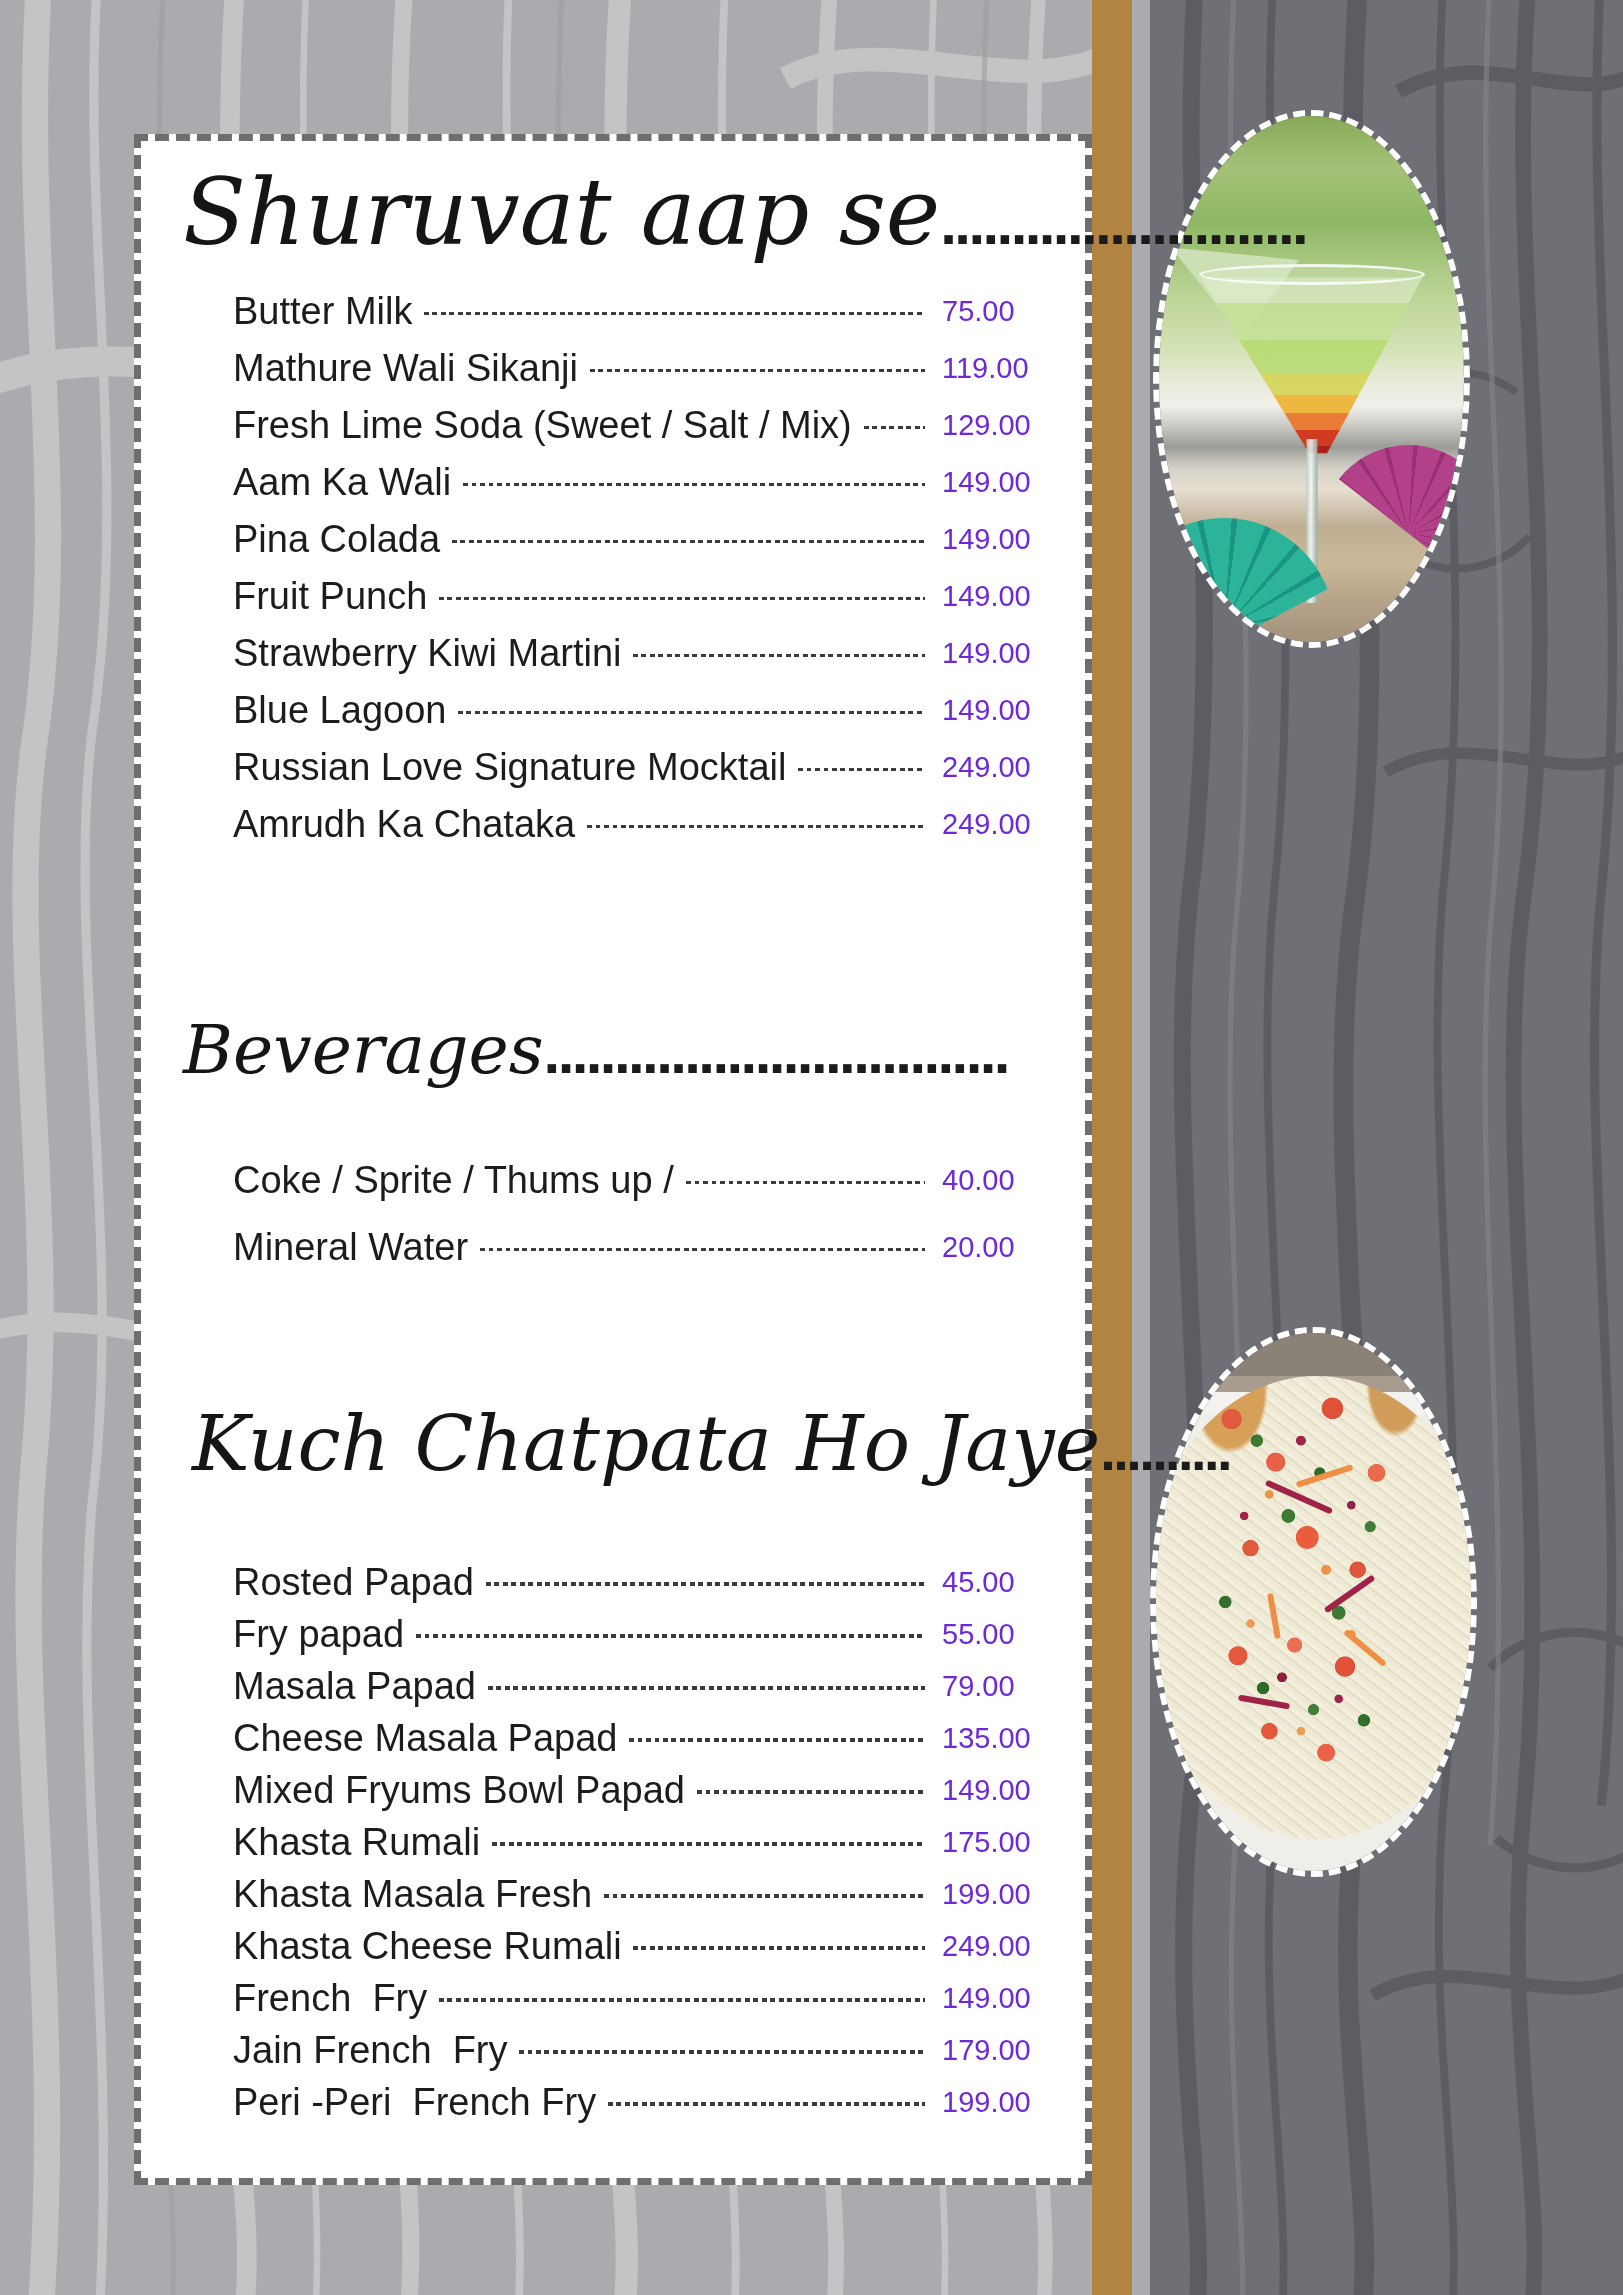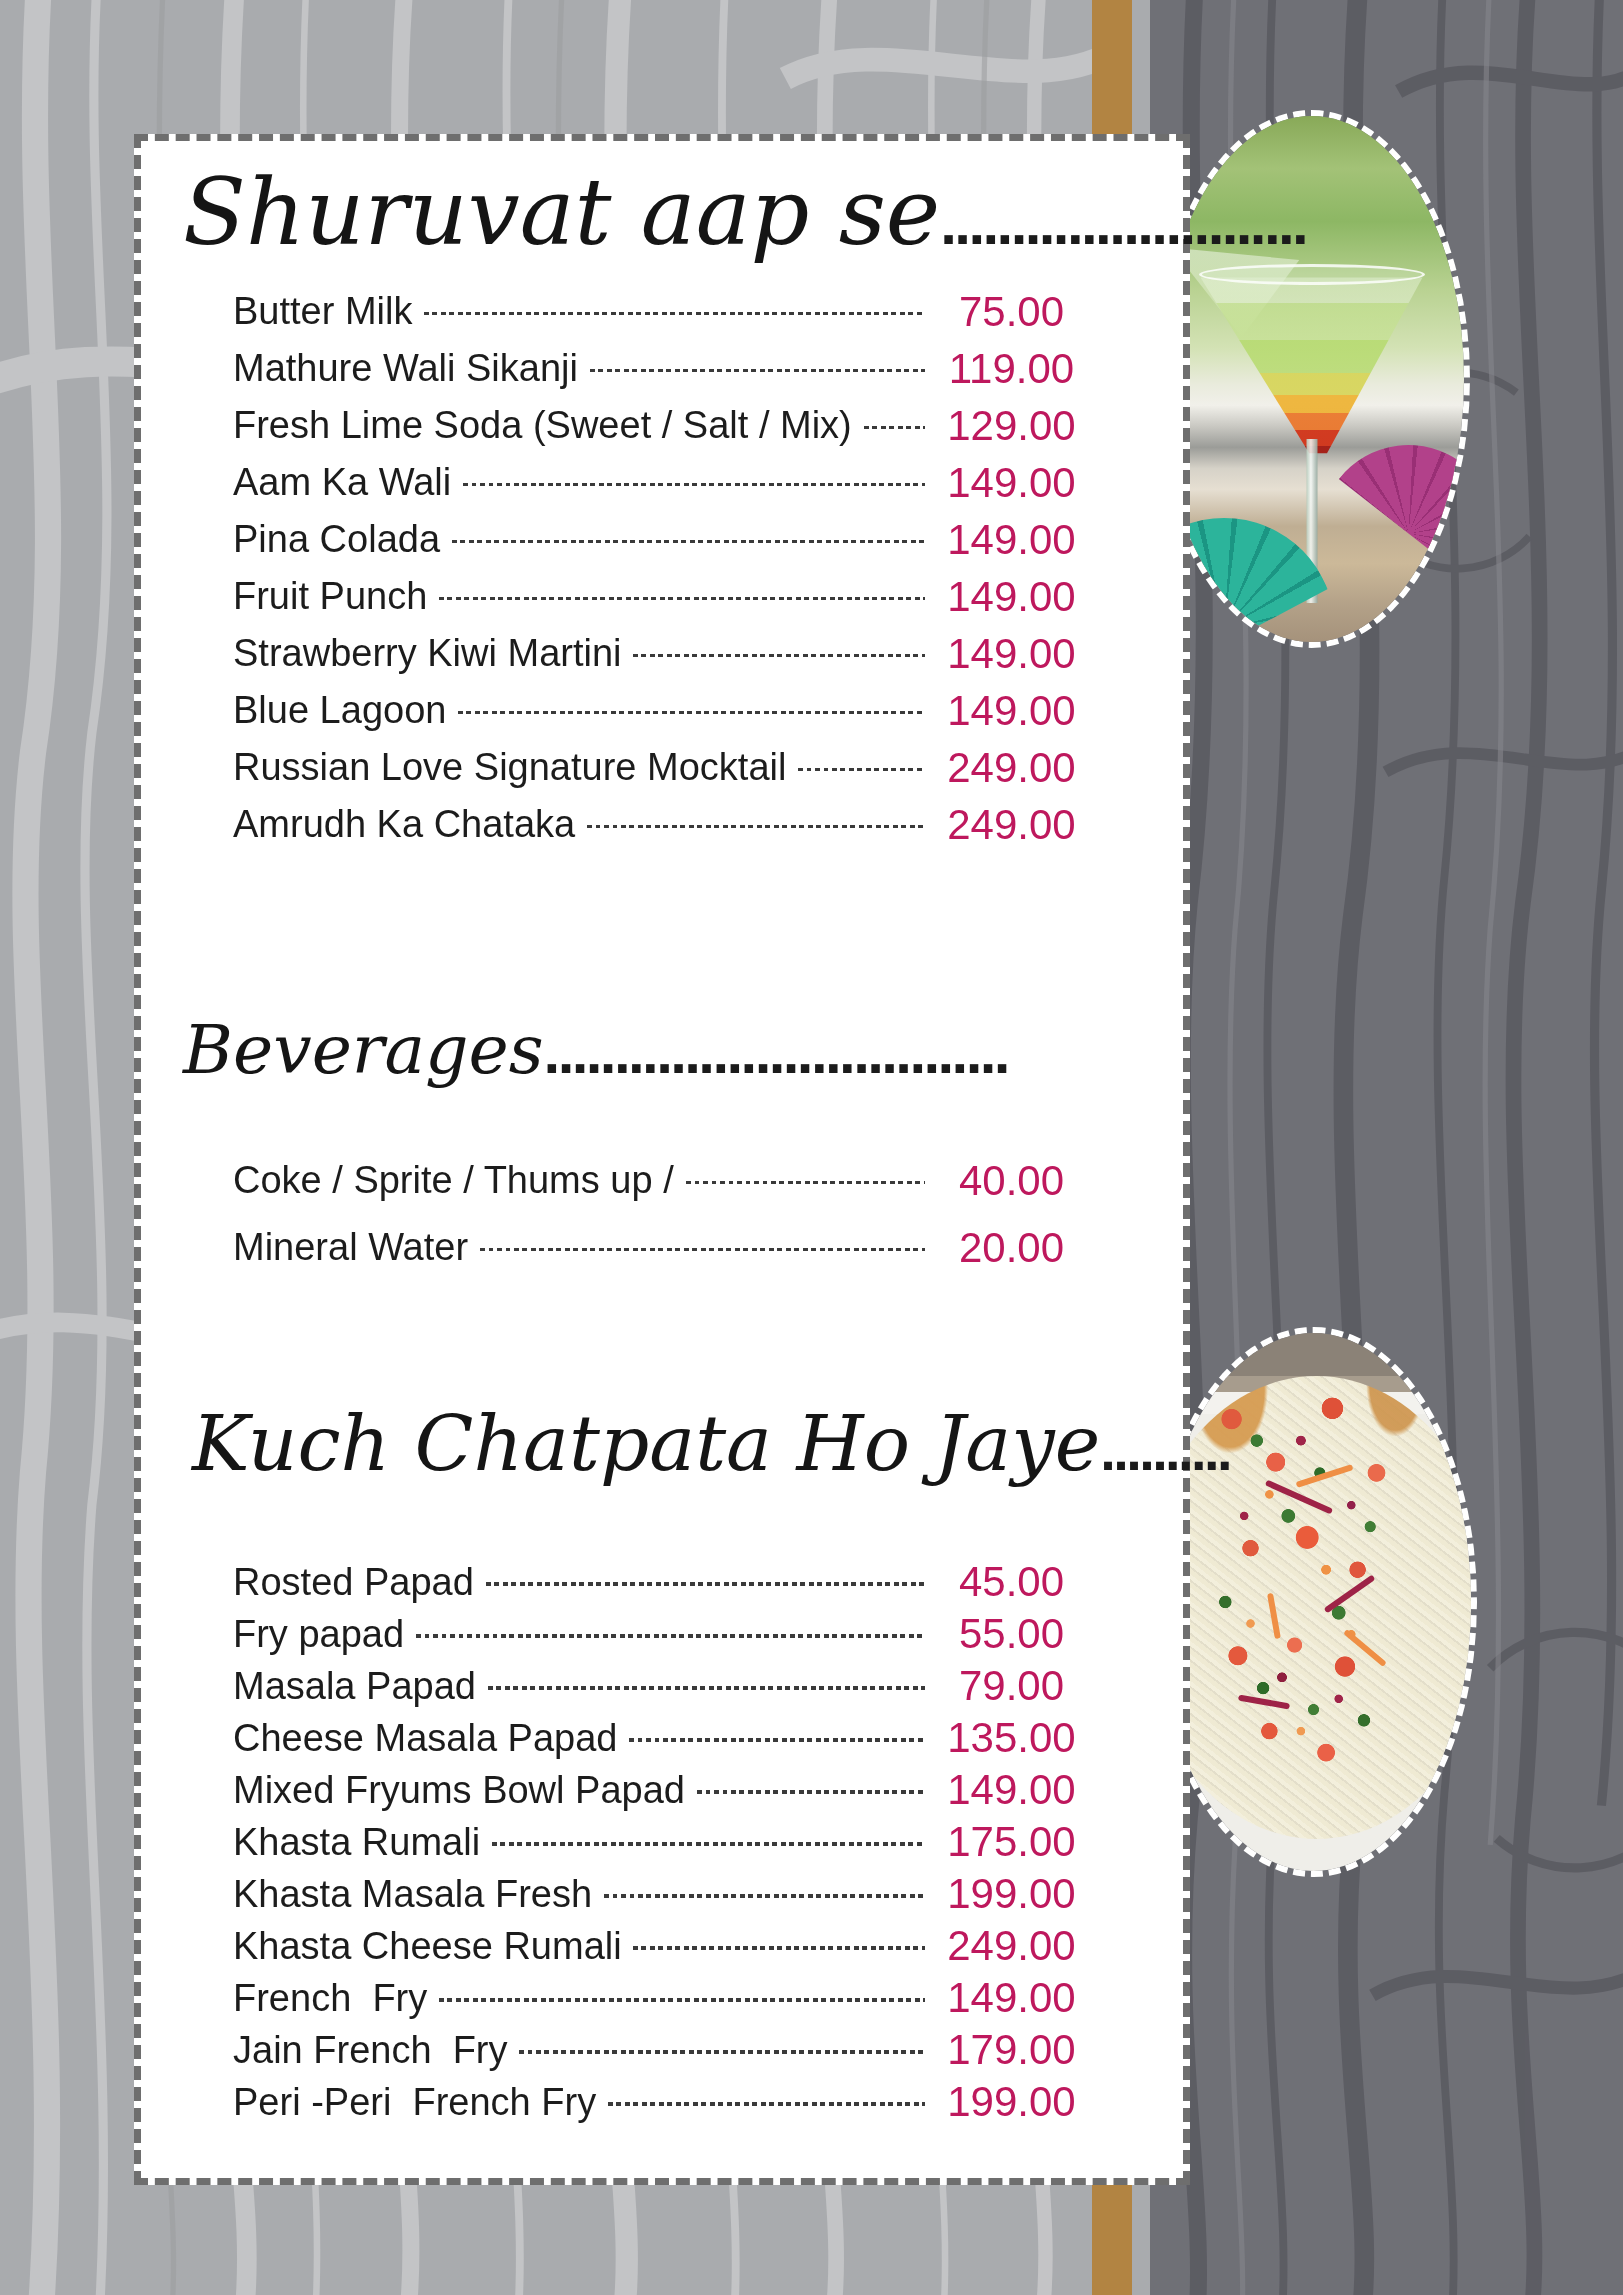--- a/index.html
+++ b/index.html
@@ -6,38 +6,38 @@
   #page{position:relative;width:1623px;height:2295px;overflow:hidden;
         background:#a9abae;font-family:"Liberation Sans",sans-serif;}
   svg.texture{position:absolute;top:0;left:0;pointer-events:none;}
 
   
   #rightcol{position:absolute;left:1150px;top:0;width:473px;height:2295px;background:#6f7076;overflow:hidden;}
   
   #goldstripe{position:absolute;left:1092px;top:0;width:40px;height:2295px;}
 
   
-  #panel{position:absolute;left:134px;top:134px;width:1056px;height:2051px;
+  #panel{position:absolute;left:134px;top:134px;width:958px;height:2051px;
          box-sizing:border-box;background:#ffffff;border:7.2px dashed #6e6e6e;}
 
   .heading{position:absolute;left:42px;white-space:nowrap;color:#151515;}
   .heading .script{font-family:"DejaVu Serif",serif;font-style:italic;font-weight:400;}
   .heading .hdots{font-family:"Liberation Sans",sans-serif;font-weight:700;letter-spacing:-2.6px;color:#1b1b1b;}
   #h1{top:18.3px;}  #h1 .script{font-size:92px;} #h1 .hdots{font-size:60px;}
   #h2{top:869px;} #h2 .script{font-size:68px;margin-top:12px;} #h2 .hdots{font-size:60px;}
   #h3{top:1258px;} #h3 .script{font-size:77px;margin-left:9px;} #h3 .hdots{font-size:56px;}
 
   .list{position:absolute;left:92px;width:848px;}
   #list1{top:142px;} #list2{top:1006px;} #list3{top:1415px;}
   .row{display:flex;align-items:center;}
   #list1 .row{height:57px;} #list2 .row{height:67px;} #list3 .row{height:52px;}
   .nm{white-space:pre;font-size:38px;color:#1c1c1c;letter-spacing:0px;}
   .lead{flex:1;height:3.9px;margin:3.9px 17px 0 11.8px;
         background:repeating-linear-gradient(90deg,#3a3a3a 0 4.6px,rgba(0,0,0,0) 4.6px 8.5px);}
-  .pr{width:139px;text-align:center;font-size:42px;color:#be185d;}
+  .pr{width:139px;text-align:left;font-size:29px;color:#6d28d9;}
 
   
   .ph{position:absolute;border-radius:50%;border:6.5px dashed #ffffff;overflow:hidden;box-sizing:border-box;}
   #photo1{left:1153px;top:110px;width:317px;height:538px;}
   #photo2{left:1150px;top:1327px;width:327px;height:550px;}
 
   .fill{position:absolute;inset:0;}
   #p1bg{background:linear-gradient(180deg,#88a958 0%,#a3c277 10%,#8db764 20%,#b9d292 33%,
         #d3e2b4 44%,#e9ebdc 51%,#f1f0ea 55%,#c9c8c2 59%,#9b9c98 63%,#d6d2c8 67%,
         #e6dfd2 71%,#bfae93 78%,#ccb999 85%,#b3a188 93%,#a5927b 100%);}

